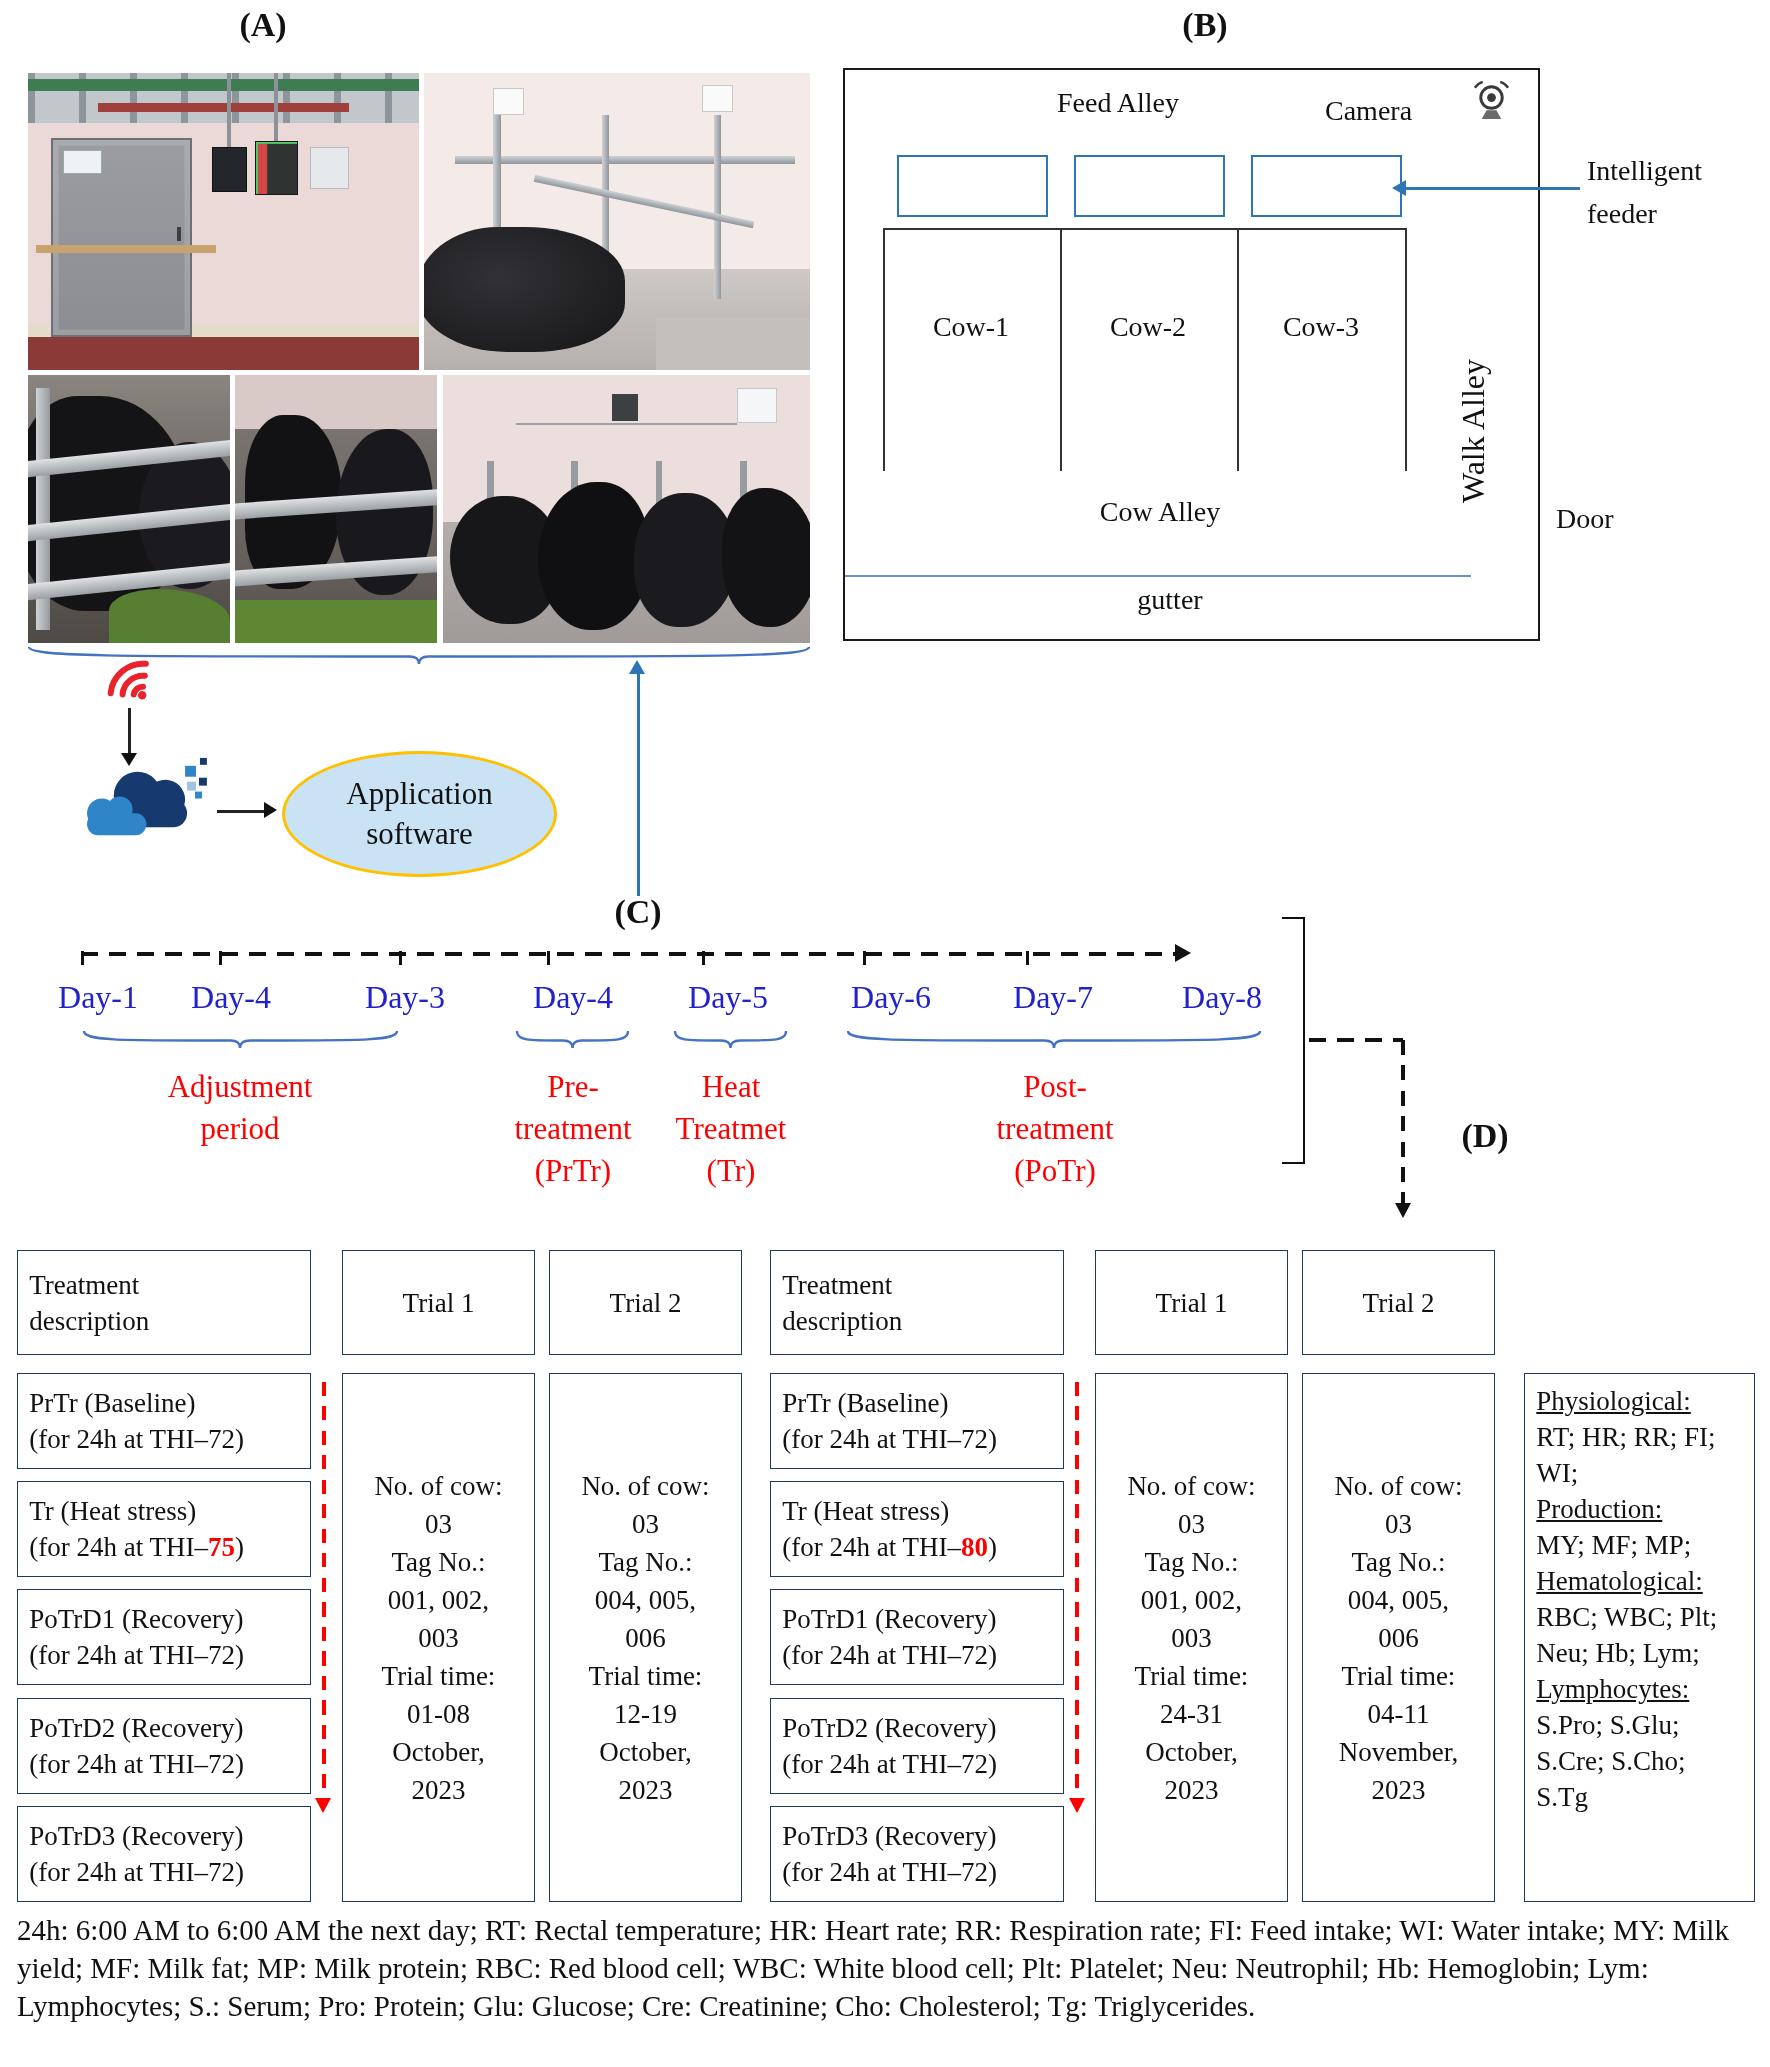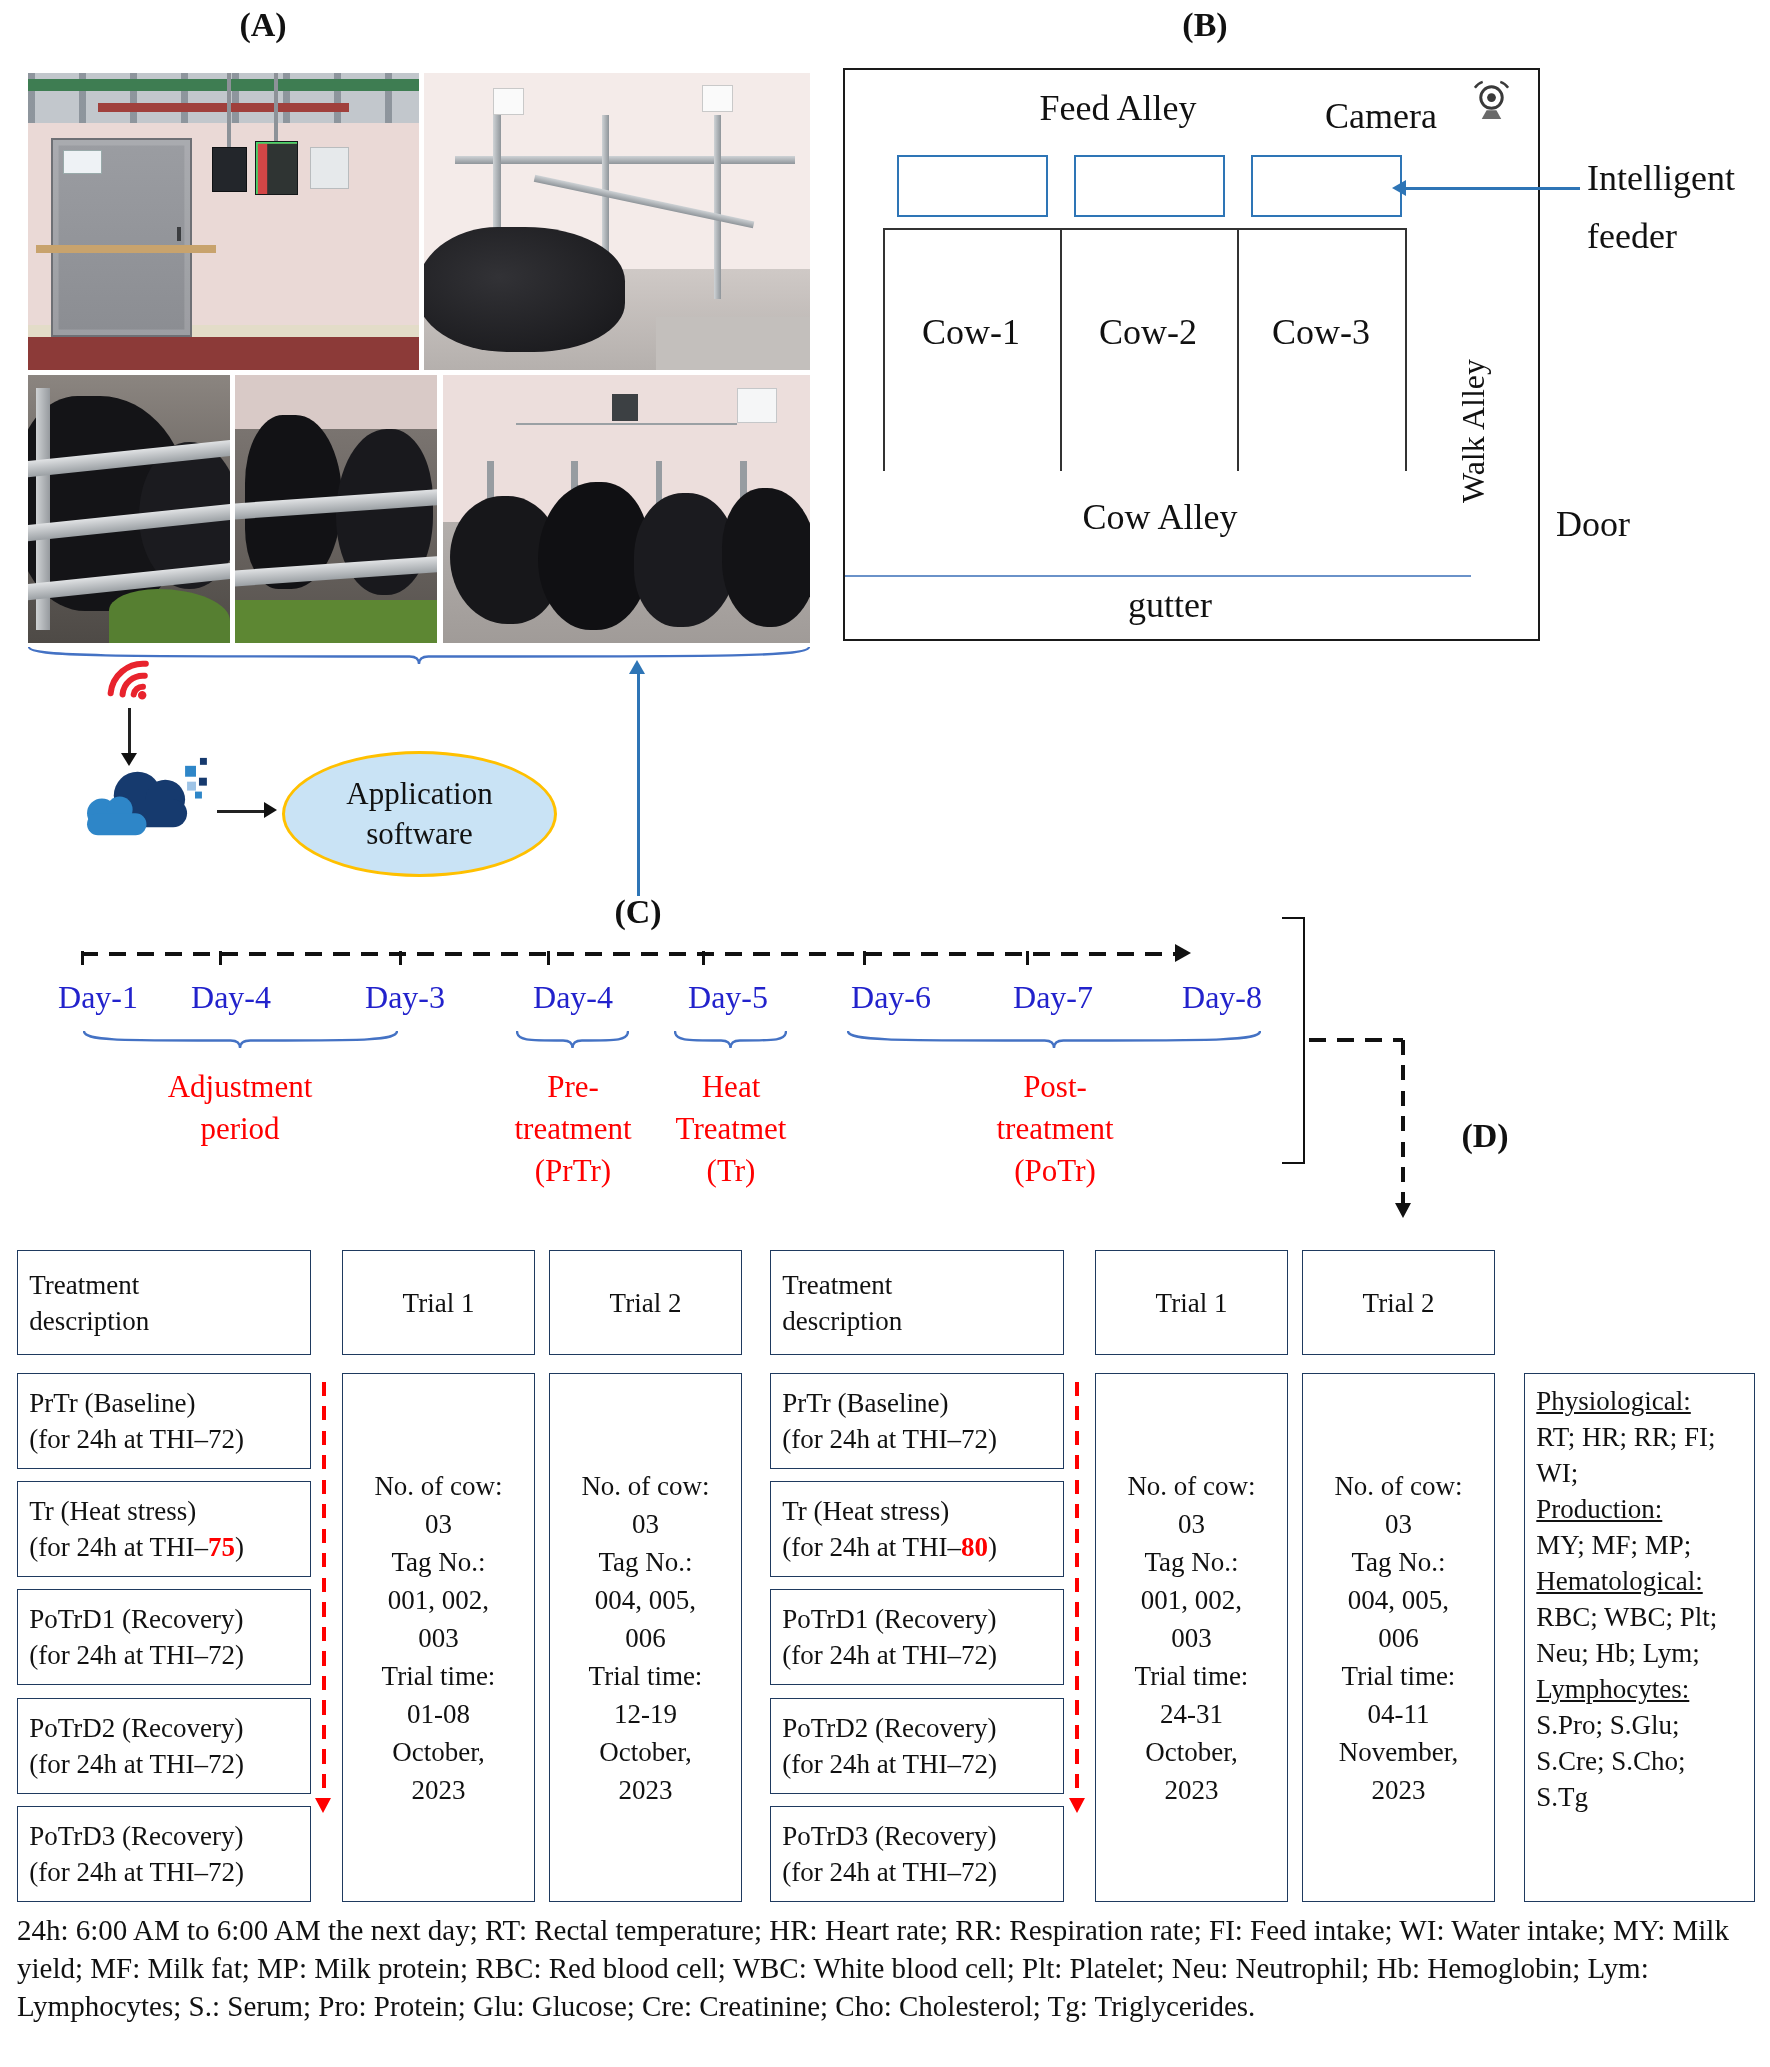--- a/index.html
+++ b/index.html
@@ -3,21 +3,21 @@
 <meta charset="utf-8">
 <style>
   * { box-sizing: border-box; }
   body { margin: 0; background: #ffffff; }
   .fig { position: relative; width: 1770px; height: 2068px; background: #fff;
          font-family: "Liberation Serif", serif; color: #111; overflow: hidden; }
   .abs { position: absolute; }
   .plabel { position: absolute; font-weight: bold; font-size: 34px; text-align: center; }
   .photo { position: absolute; overflow: hidden; }
   .photo > div { position: absolute; }
-  .txt { position: absolute; font-size: 36px; white-space: nowrap; }
+  .txt { position: absolute; font-size: 28px; white-space: nowrap; }
   .center { text-align: center; }
   .pre { white-space: pre-line; }
   .bluebox { position: absolute; border: 2.8px solid #2e75b6; background: #fff; }
   .bline { position: absolute; background: #2e75b6; }
   .kline { position: absolute; background: #222; }
   .tri { position: absolute; width: 0; height: 0; }
   .vtext { writing-mode: vertical-rl; transform: rotate(180deg); }
   .day { position: absolute; color: #2222cc; font-size: 32px; transform: translateX(-50%); white-space: nowrap; top: 979px; }
   .tick { position: absolute; width: 2.8px; height: 14px; background: #111; top: 951px; }
   .period { position: absolute; color: #ff0000; font-size: 31px; line-height: 42px; text-align: center;
@@ -179,21 +179,21 @@
     <div class="txt center" style="left:382px;top:241px;width:188px">Cow-3</div>
 
     <div class="abs vtext" style="left:610px;top:151px;height:282px;font-size:32px;display:flex;align-items:center">Walk Alley</div>
 
     <div class="txt center" style="left:174px;top:426px;width:282px">Cow Alley</div>
 
     <div class="bline" style="left:0;top:505px;width:626px;height:1.9px;background:#6a92c9"></div>
     <div class="txt center" style="left:231px;top:514px;width:188px">gutter</div>
   </div>
 
-  <div class="txt pre" style="left:1587px;top:149px;line-height:58px;white-space:pre-line">Intelligent
+  <div class="txt pre" style="left:1587px;top:149px;line-height:43px;white-space:pre-line">Intelligent
 feeder</div>
   <div class="bline" style="left:1405px;top:187px;width:175px;height:2.8px"></div>
   <div class="tri" style="left:1392px;top:180px;border-top:8.5px solid transparent;border-bottom:8.5px solid transparent;border-right:14px solid #2e75b6"></div>
 
   <div class="txt" style="left:1556px;top:503px">Door</div>
 
   <div class="hdash" style="left:81px;top:952px;width:1096px"></div>
   <div class="tri" style="left:1175px;top:944px;border-top:9.4px solid transparent;border-bottom:9.4px solid transparent;border-left:16px solid #111"></div>
   <div class="tick" style="left:81px"></div>
   <div class="tick" style="left:219px"></div>

